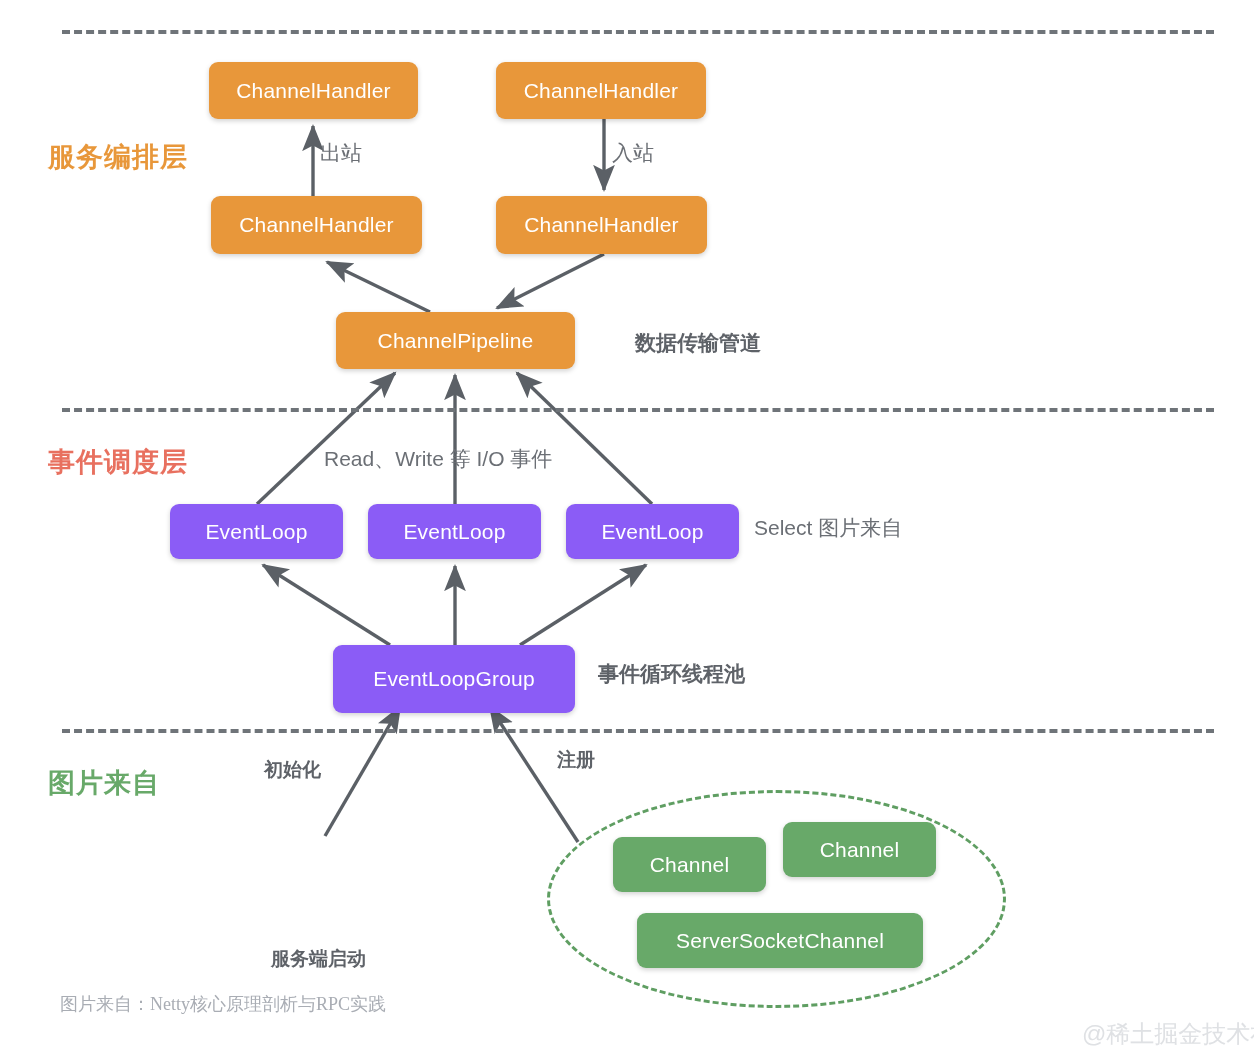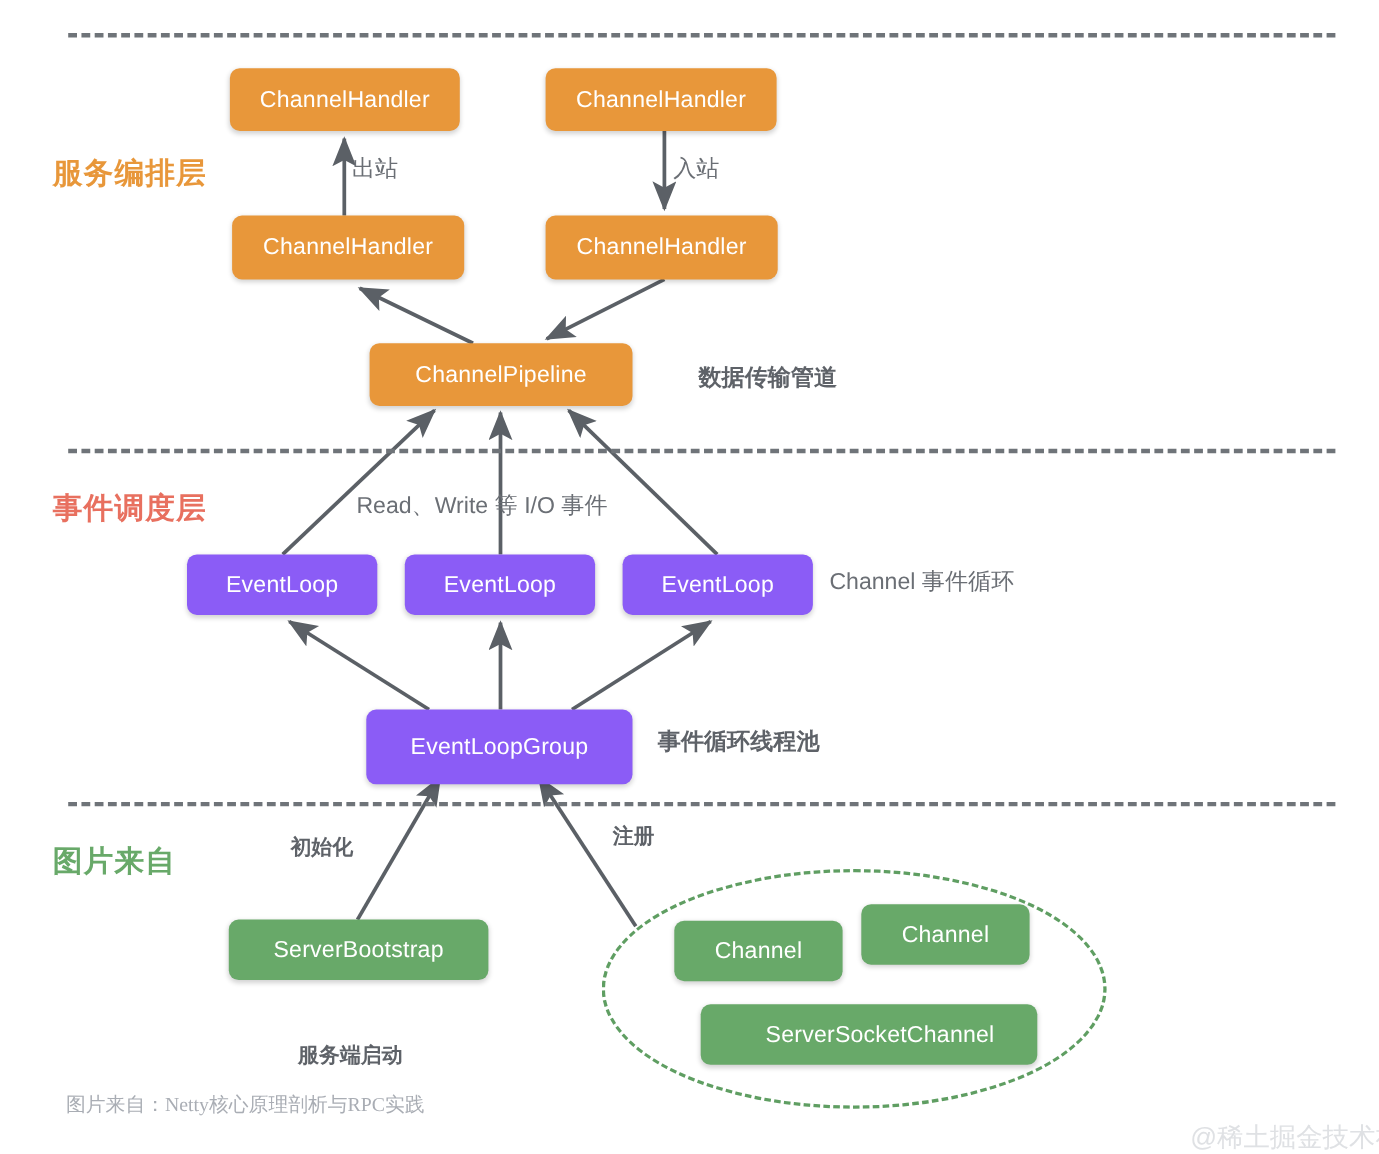--- a/index.html
+++ b/index.html
@@ -153,30 +153,29 @@
   <div class="node orange" style="left:496px; top:62px; width:210px; height:57px;">ChannelHandler</div>
   <div class="node orange" style="left:211px; top:196px; width:211px; height:58px;">ChannelHandler</div>
   <div class="node orange" style="left:496px; top:196px; width:211px; height:58px;">ChannelHandler</div>
   <div class="node orange" style="left:336px; top:312px; width:239px; height:57px;">ChannelPipeline</div>
 
   <div class="node coral" style="left:170px; top:504px; width:173px; height:55px;">EventLoop</div>
   <div class="node coral" style="left:368px; top:504px; width:173px; height:55px;">EventLoop</div>
   <div class="node coral" style="left:566px; top:504px; width:173px; height:55px;">EventLoop</div>
   <div class="node coral" style="left:333px; top:645px; width:242px; height:68px;">EventLoopGroup</div>
 
-  <div class="node green" style="left:208px; top:836px; width:236px; height:55px;">ServerBootstrap</div>
   <div class="node green" style="left:613px; top:837px; width:153px; height:55px;">Channel</div>
   <div class="node green" style="left:783px; top:822px; width:153px; height:55px;">Channel</div>
-  <div class="node green" style="left:637px; top:913px; width:286px; height:55px;padding-left:20px;">ServerSocketChannel</div>
+  <div class="node green" style="left:637px; top:913px; width:286px; height:55px;">ServerSocketChannel</div>
 
   <div class="note" style="left:320px; top:139px;">出站</div>
   <div class="note" style="left:612px; top:139px;">入站</div>
   <div class="note bold" style="left:595px; top:329px;margin-left:40px;">数据传输管道</div>
   <div class="note" style="left:324px; top:445px;">Read、Write 等 I/O 事件</div>
-  <div class="note" style="left:754px; top:514px;">Channel 事件循环</div>
+  <div class="note" style="left:754px; top:514px;">Select 图片来自</div>
   <div class="note bold" style="left:598px; top:660px;">事件循环线程池</div>
   <div class="note small bold" style="left:264px; top:757px;">初始化</div>
   <div class="note small bold" style="left:557px; top:747px;">注册</div>
   <div class="note small bold" style="left:271px; top:946px;">服务端启动</div>
 
   <div class="caption" style="left:60px; top:992px;">图片来自：Netty核心原理剖析与RPC实践</div>
   <div class="watermark" style="left:1082px; top:1018px;">@稀土掘金技术社区</div>
 
 </div>
 

